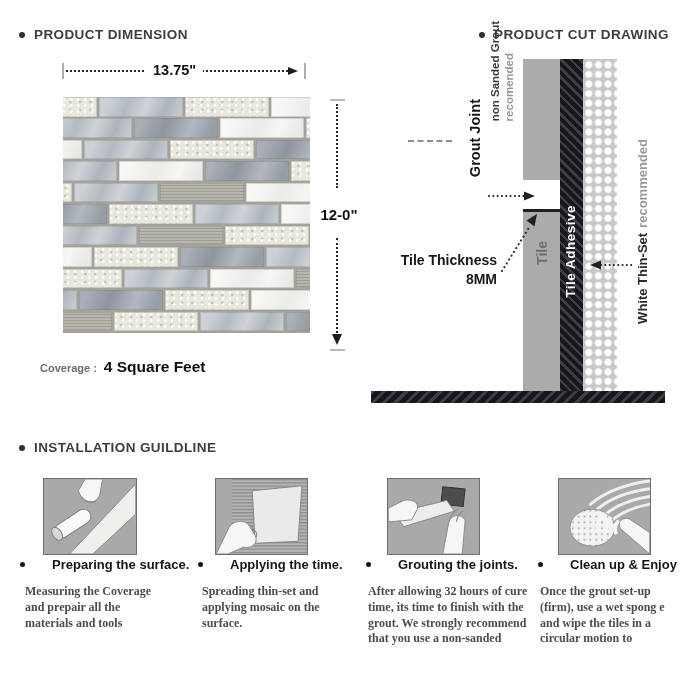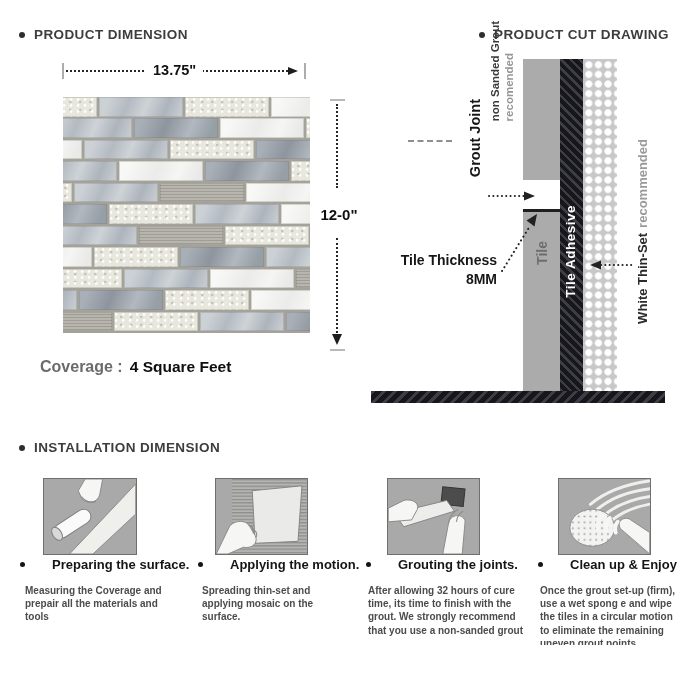--- a/index.html
+++ b/index.html
@@ -45,21 +45,21 @@
     background-image: radial-gradient(circle at 30% 40%, rgba(255,255,255,.9) 1px, rgba(255,255,255,0) 1.8px),
                       radial-gradient(circle at 72% 62%, rgba(170,168,156,.55) 1px, rgba(170,168,156,0) 1.7px);
     background-size: 7px 6px, 10px 8px; }
   .t-marble-l { background: linear-gradient(112deg,#ccd1d6 12%,#b3bac1 34%,#ced3d7 55%,#adb4bc 78%,#c5cacf 95%); }
   .t-white { background: linear-gradient(112deg,#f8f8f6 10%,#ebebe9 45%,#f5f5f3 70%,#e9e9e7 92%); }
   .t-marble-d { background: linear-gradient(112deg,#a9afb7 10%,#8e959e 38%,#b2b8bf 66%,#969ea6 90%); }
   .t-striate { background: repeating-linear-gradient(180deg,#b6b6ae 0 2px,#a19d94 2px 3px); }
 
   
   .coverage { position:absolute; left:40px; top:358px; display:flex; align-items:baseline; gap:7px; }
-  .coverage .k { font-size:16px; font-weight:700; color:#6b6b6b; }
+  .coverage .k { font-size:11px; font-weight:700; color:#6b6b6b; }
   .coverage .v { font-size:15.5px; font-weight:700; color:#0d0d0d; }
 
   
   .col-tile { position:absolute; background:#ababab; }
   .col-adhesive { position:absolute;
     background: repeating-linear-gradient(45deg,#3d3d45 0 2.5px,#16161b 2.5px 6.5px); }
   .col-thinset { position:absolute; background-color:#c8c8c8;
     background-image: radial-gradient(circle, #ffffff 3.2px, rgba(255,255,255,0) 3.9px);
     background-size: 9.6px 9.6px; background-position:1px 1px; }
   .base-bar { position:absolute;
@@ -80,21 +80,21 @@
   .thickness-label { position:absolute; text-align:right; font-size:14px; font-weight:700;
     color:#161616; line-height:1.35; }
 
   
   .guide-box { position:absolute; width:93px; height:77px; background:#a9a9a9;
     border:1px solid #6f6f6f; }
   .guide-box svg { display:block; width:100%; height:100%; }
   .step-label { position:absolute; display:flex; align-items:center; gap:7px; }
   .step-label .dot { width:5px; height:5px; background:#151515; }
   .step-label .txt { font-size:13px; font-weight:700; color:#151515; white-space:nowrap;padding-left:20px; }
-  .step-desc { position:absolute; font-size:10px; font-weight:700; color:#4c4c4c; line-height:1.32; }
+  .step-desc { position:absolute; font-size:12px; font-weight:700; color:#4c4c4c; line-height:1.32;font-family:Liberation Serif, serif; }
 </style>
 </head>
 <body>
 
 <div class="canvas">
 
   <div class="sec-header" style="left:19px; top:27px;">
     <span class="dot"></span>
     <span class="txt">PRODUCT DIMENSION</span>
   </div>
@@ -202,21 +202,21 @@
     <polygon points="11,2.5 0,7 11,11.5" fill="#222"></polygon>
     <line x1="11" y1="7" x2="44" y2="7" stroke="#222" stroke-width="2" stroke-linecap="round" stroke-dasharray="0.1 4.2"></line>
   </svg>
 
   <div class="vtext v-thin" style="left:636px; bottom:321px;">
     <span>White Thin-Set</span><span class="gray">recommended</span>
   </div>
 
   <div class="sec-header" style="left:19px; top:440px;">
     <span class="dot"></span>
-    <span class="txt">INSTALLATION DIMENSION</span>
+    <span class="txt">INSTALLATION GUILDLINE</span>
   </div>
 
   <div class="guide-box" style="left:43px; top:478px; width:94px;">
     <svg viewBox="0 0 94 77">
       <rect width="94" height="77" fill="#a9a9a9"></rect>
       <polygon points="26,77 94,5 94,36 50,77" fill="#efefec" stroke="#8a8a8a" stroke-width="1"></polygon>
       <g transform="rotate(-33 28 46)">
         <rect x="8" y="39" width="42" height="15" rx="7.5" fill="#fafafa" stroke="#808080"></rect>
         <ellipse cx="10" cy="46.5" rx="4.5" ry="7.5" fill="#d9d9d9" stroke="#808080"></ellipse>
       </g>
@@ -267,21 +267,21 @@
       <path d="M44,38 q-6,6 -4,14 M52,40 q-5,6 -3,13 M60,44 q-4,5 -2,11" fill="none" stroke="#f6f6f4" stroke-width="4" stroke-linecap="round"></path>
     </svg>
   </div>
 
   <div class="step-label" style="left:20px; top:557px;">
     <span class="dot"></span>
     <span class="txt">Preparing the surface.</span>
   </div>
   <div class="step-label" style="left:198px; top:557px;">
     <span class="dot"></span>
-    <span class="txt">Applying the motion.</span>
+    <span class="txt">Applying the time.</span>
   </div>
   <div class="step-label" style="left:366px; top:557px;">
     <span class="dot"></span>
     <span class="txt">Grouting the joints.</span>
   </div>
   <div class="step-label" style="left:538px; top:557px;">
     <span class="dot"></span>
     <span class="txt">Clean up &amp; Enjoy</span>
   </div>
 

